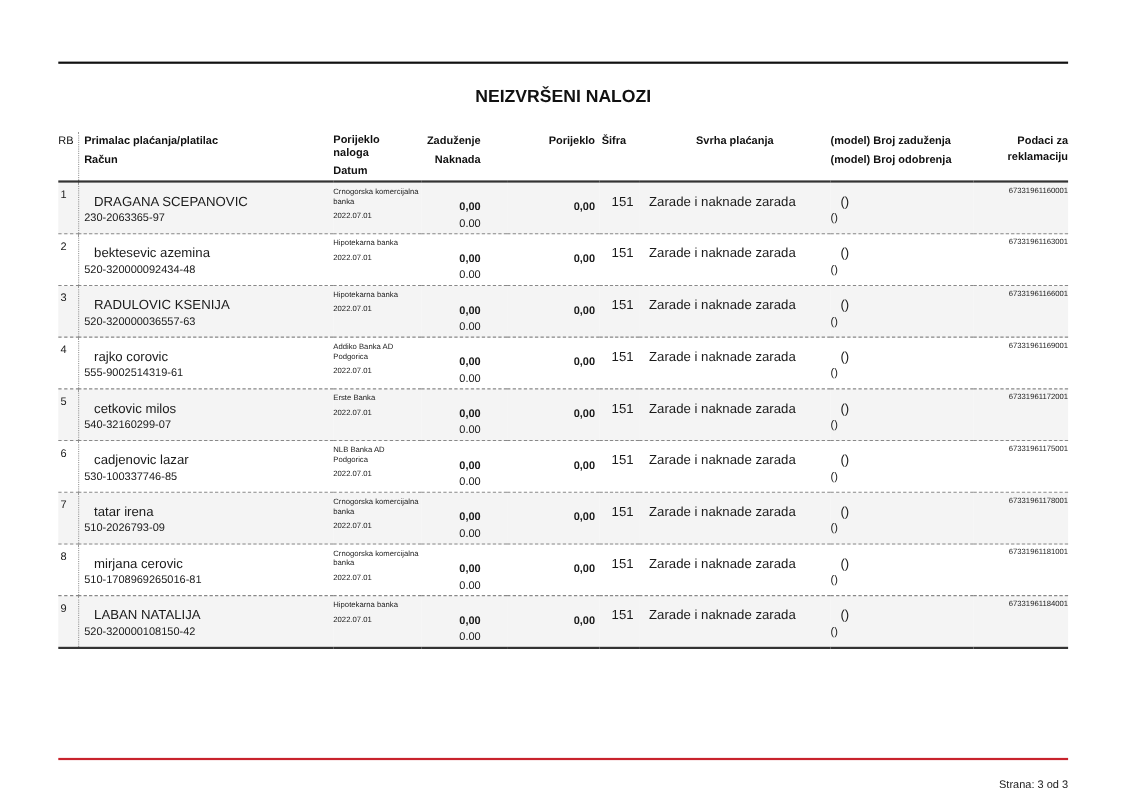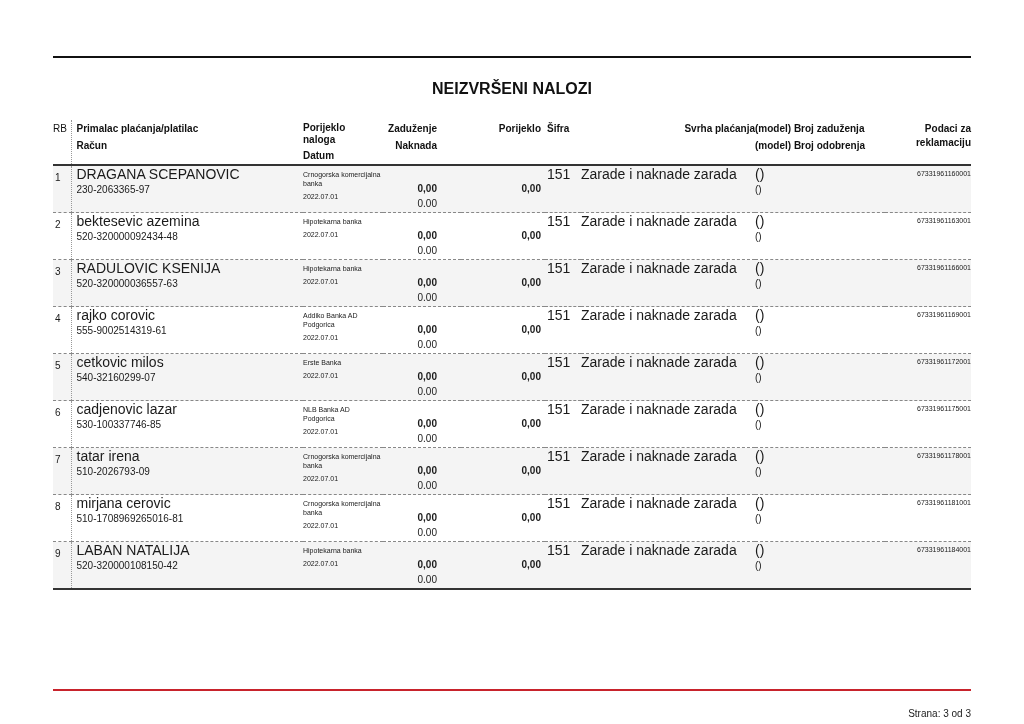--- a/index.html
+++ b/index.html
@@ -21,21 +21,21 @@
   .col-origin { width: 80px; }
   .col-debit { width: 78px; }
   .col-credit { width: 84px; }
   .col-code { width: 36px; }
   .col-purpose { width: 174px; }
   .col-model { width: 130px; }
   .col-reclam { width: 86px; }
   .rb-h { text-align: left; padding-top: 2px !important; }
   .rb-cell { font-size: 10px; padding-top: 6px !important; padding-left: 2px !important; }
   .name-cell { padding-left: 5px !important; }
-  .l1 { height: 16px; line-height: 16px; padding-top: 0; font-size: 14px; }
+  .l1 { height: 16px; line-height: 16px; padding-top: 9px; font-size: 12px; margin-left: 9px; }
   .l2 { height: 16px; line-height: 16px; font-size: 10px; }
   .origin-name { font-size: 7px; line-height: 9px; padding-top: 4px; min-height: 9px; }
   .origin-date { font-size: 7px; line-height: 9px; padding-top: 4px; }
   .right { text-align: right; }
   .num1 { font-weight: bold; padding-top: 16px; line-height: 14px; font-size: 10px; }
   .num2 { line-height: 16px; font-size: 10px; }
   .reclam { font-size: 7px; text-align: right; padding-top: 4px; }
   .footer-line { position: absolute; left: 53px; top: 689px; width: 918px; height: 0; border-top: 2px solid #c8232c; }
   .footer-left { position: absolute; left: 53px; top: 736px; font-size: 10px; color: #222; }
   .footer-right { position: absolute; right: 53px; top: 708px; font-size: 10px; color: #222; }
@@ -76,21 +76,21 @@
       <th class="right">
         <div style="padding-top:2px;padding-right:24px">Zaduženje</div>
         <div style="padding-top:3px;padding-right:24px">Naknada</div>
       </th>
       <th class="right">
         <div style="padding-top:2px;padding-right:4px">Porijeklo</div>
       </th>
       <th style="text-align:left">
         <div style="padding-top:2px;padding-left:2px">Šifra</div>
       </th>
-      <th style="text-align:right">
+      <th style="text-align:center">
         <div style="padding-top:2px">Svrha plaćanja</div>
       </th>
       <th style="text-align:left">
         <div style="padding-top:2px">(model) Broj zaduženja</div>
         <div style="padding-top:3px">(model) Broj odobrenja</div>
       </th>
       <th class="right">
         <div style="padding-top:2px">Podaci za</div>
         <div>reklamaciju</div>
       </th>

